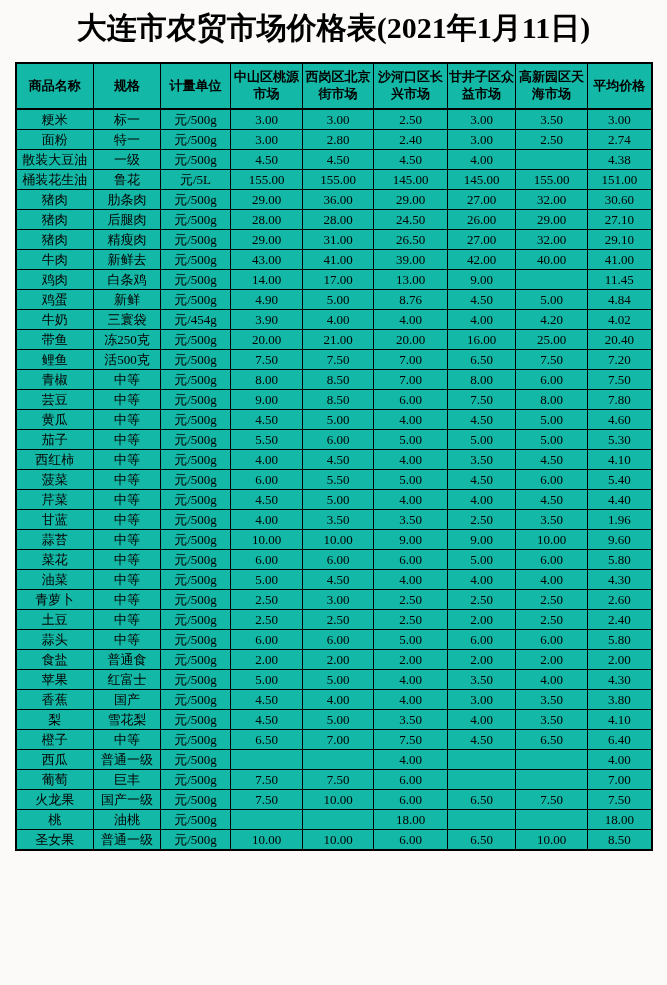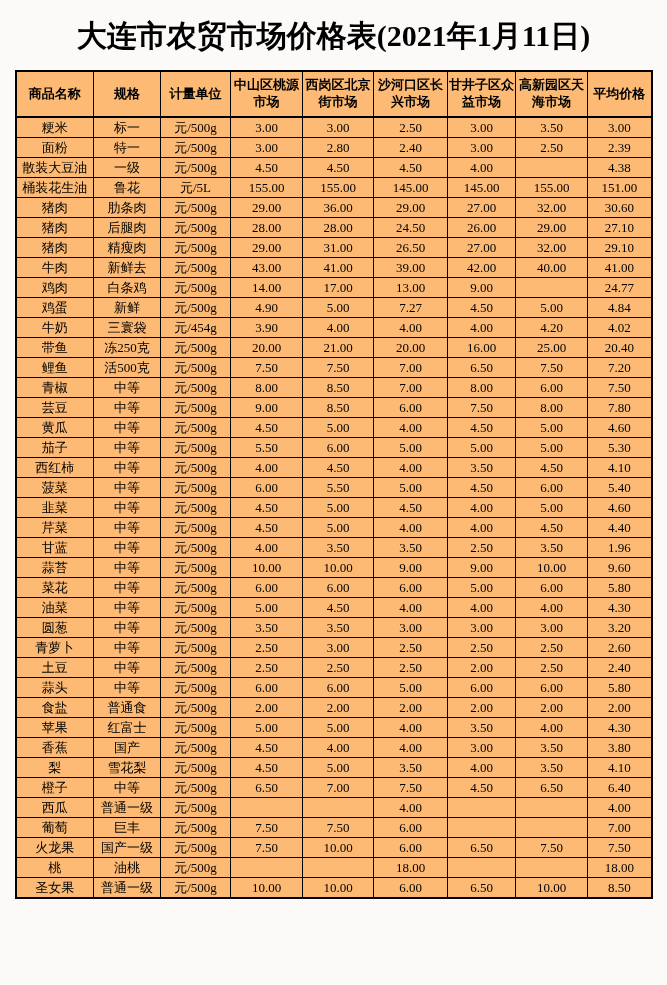--- a/index.html
+++ b/index.html
@@ -7,31 +7,31 @@
     width:667px;height:985px;
     background:#fbfaf8;
     font-family:"Liberation Serif","DejaVu Serif",serif;
     color:#000;
     overflow:hidden;
   }
   .page-title{
     text-align:center;
     font-size:30px;
     font-weight:bold;
-    padding-top:16px;
+    padding-top:8px;
     margin:0 0 6px 0;
     letter-spacing:0px;
     white-space:nowrap;
   }
   table.price-table{
     border-collapse:collapse;
     margin:13px auto;
     table-layout:fixed;
     width:636px;
-    background:#fdba74;
+    background:#14b8a6;
   }
   .price-table th,.price-table td{
     border:1px solid #000;
     text-align:center;
     vertical-align:middle;
     padding:0 1px;
     overflow:hidden;
     white-space:nowrap;
   }
   .price-table thead th{
@@ -103,21 +103,21 @@
       </tr>
       <tr>
         <td>面粉</td>
         <td>特一</td>
         <td>元/500g</td>
         <td>3.00</td>
         <td>2.80</td>
         <td>2.40</td>
         <td>3.00</td>
         <td>2.50</td>
-        <td>2.39</td>
+        <td>2.74</td>
       </tr>
       <tr>
         <td>散装大豆油</td>
         <td>一级</td>
         <td>元/500g</td>
         <td>4.50</td>
         <td>4.50</td>
         <td>4.50</td>
         <td>4.00</td>
         <td></td>
@@ -180,29 +180,29 @@
       </tr>
       <tr>
         <td>鸡肉</td>
         <td>白条鸡</td>
         <td>元/500g</td>
         <td>14.00</td>
         <td>17.00</td>
         <td>13.00</td>
         <td>9.00</td>
         <td></td>
-        <td>24.77</td>
+        <td>11.45</td>
       </tr>
       <tr>
         <td>鸡蛋</td>
         <td>新鲜</td>
         <td>元/500g</td>
         <td>4.90</td>
         <td>5.00</td>
-        <td>7.27</td>
+        <td>8.76</td>
         <td>4.50</td>
         <td>5.00</td>
         <td>4.84</td>
       </tr>
       <tr>
         <td>牛奶</td>
         <td>三寰袋</td>
         <td>元/454g</td>
         <td>3.90</td>
         <td>4.00</td>
@@ -293,31 +293,20 @@
         <td>中等</td>
         <td>元/500g</td>
         <td>6.00</td>
         <td>5.50</td>
         <td>5.00</td>
         <td>4.50</td>
         <td>6.00</td>
         <td>5.40</td>
       </tr>
       <tr>
-        <td>韭菜</td>
-        <td>中等</td>
-        <td>元/500g</td>
-        <td>4.50</td>
-        <td>5.00</td>
-        <td>4.50</td>
-        <td>4.00</td>
-        <td>5.00</td>
-        <td>4.60</td>
-      </tr>
-      <tr>
         <td>芹菜</td>
         <td>中等</td>
         <td>元/500g</td>
         <td>4.50</td>
         <td>5.00</td>
         <td>4.00</td>
         <td>4.00</td>
         <td>4.50</td>
         <td>4.40</td>
       </tr>
@@ -357,31 +346,20 @@
       <tr>
         <td>油菜</td>
         <td>中等</td>
         <td>元/500g</td>
         <td>5.00</td>
         <td>4.50</td>
         <td>4.00</td>
         <td>4.00</td>
         <td>4.00</td>
         <td>4.30</td>
-      </tr>
-      <tr>
-        <td>圆葱</td>
-        <td>中等</td>
-        <td>元/500g</td>
-        <td>3.50</td>
-        <td>3.50</td>
-        <td>3.00</td>
-        <td>3.00</td>
-        <td>3.00</td>
-        <td>3.20</td>
       </tr>
       <tr>
         <td>青萝卜</td>
         <td>中等</td>
         <td>元/500g</td>
         <td>2.50</td>
         <td>3.00</td>
         <td>2.50</td>
         <td>2.50</td>
         <td>2.50</td>

